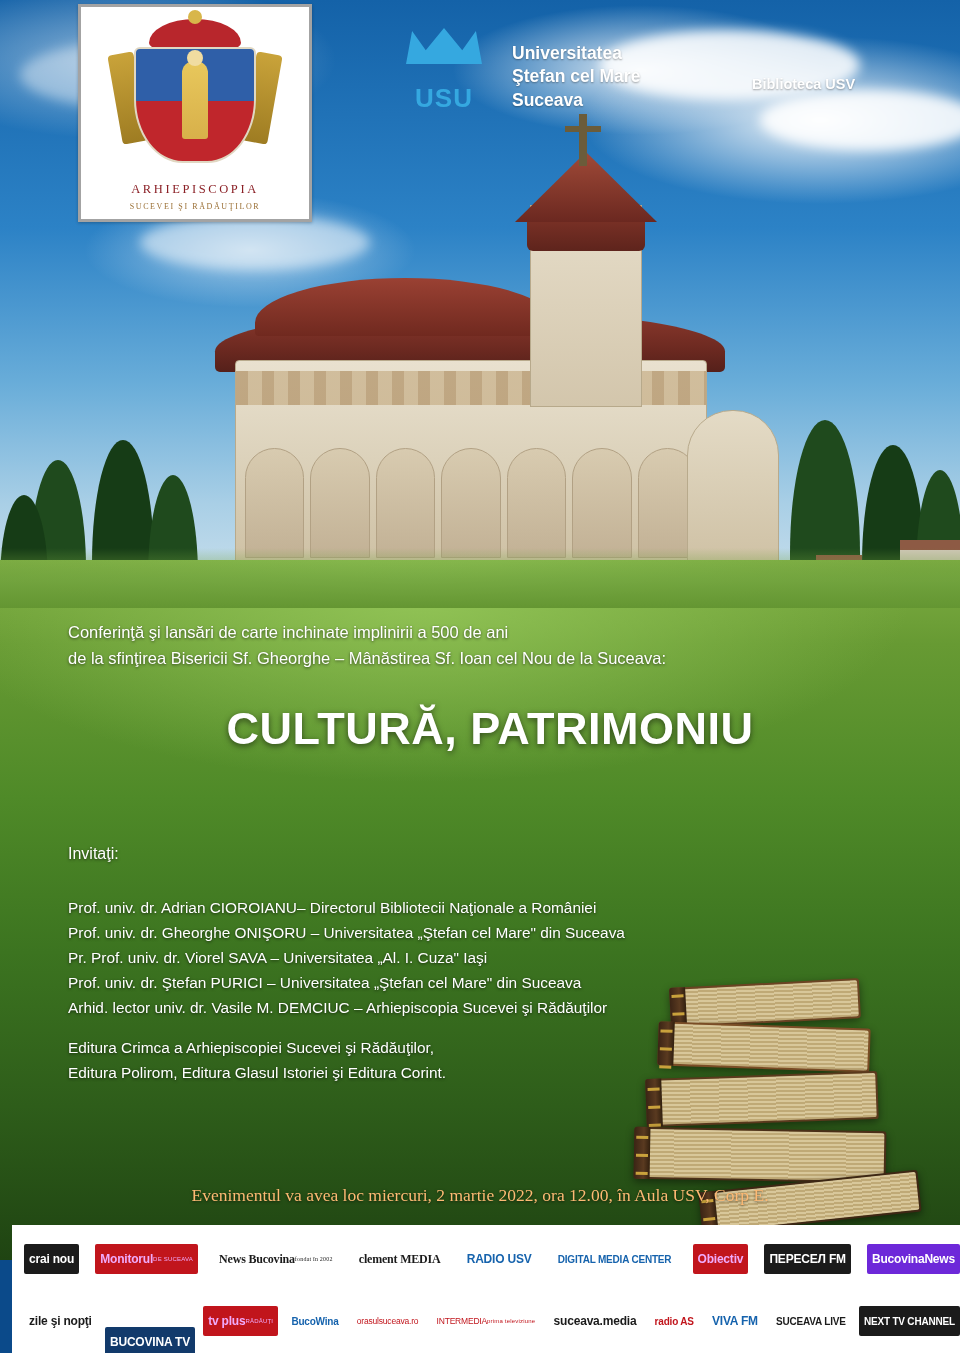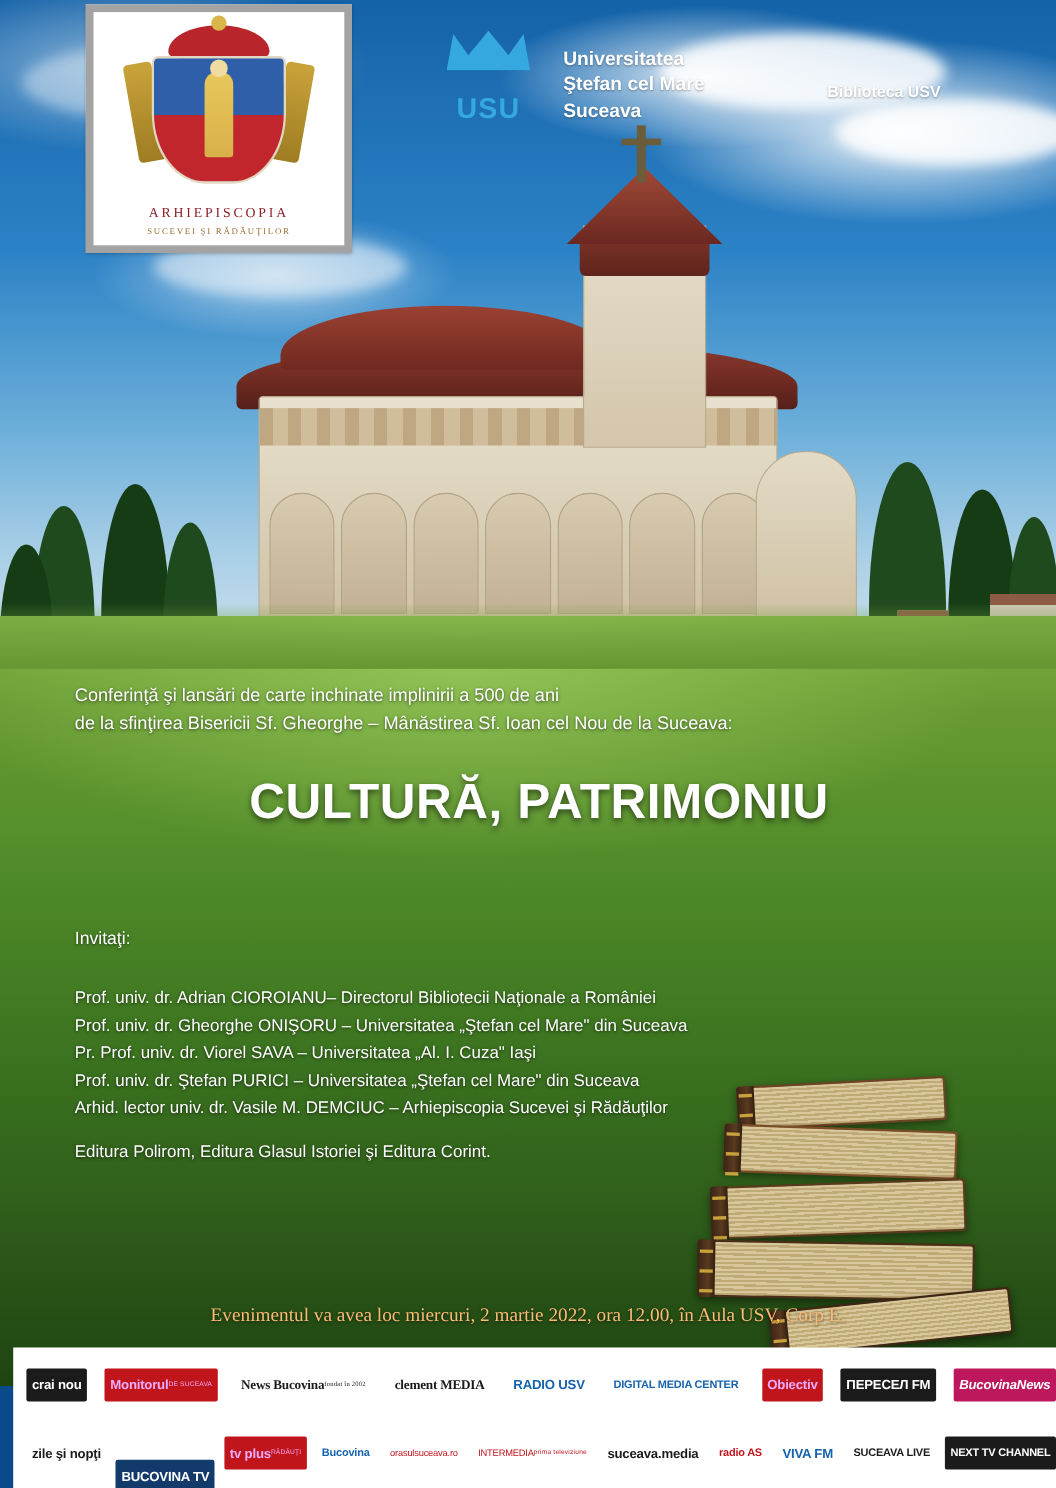--- a/index.html
+++ b/index.html
@@ -157,21 +157,21 @@
   
   .header {
     position: absolute;
     left: 0; top: 0; width: 960px; height: 230px;
   }
   .coat {
     position: absolute;
     left: 78px; top: 4px;
     width: 228px; height: 212px;
     background: #ffffff;
-    border: 7px solid #a3a3a3;
+    border: 3px solid #a3a3a3;
     box-shadow: 0 1px 3px rgba(0,0,0,0.25);
   }
   .coat-inner {
     position: absolute;
     left: 50%; top: 12px; transform: translateX(-50%);
     width: 140px; height: 146px;
   }
   .coat-crown {
     position: absolute;
     left: 50%; top: 0; transform: translateX(-50%);
@@ -384,21 +384,21 @@
     font-size: 12px;
     font-weight: bold;
     white-space: nowrap;
     padding: 0 5px;
     border-radius: 2px;
     letter-spacing: -0.2px;
     font-family: "Liberation Sans", sans-serif;
   }
   .sp.box-dark { background: #1b1b1b; color: #ffffff; }
   .sp.box-red { background: #c1151c; color: #f0abfc; }
-  .sp.box-blue { background: #be185d; color: #ffffff; font-style: italic; }
+  .sp.box-blue { background: #6d28d9; color: #ffffff; }
   .sp.box-navy { background: #123a6b; color: #ffffff; margin-top: 41px; }
   .sp.plain-red { color: #c1151c; }
   .sp.plain-dark { color: #1b1b1b; }
   .sp.plain-blue { color: #1663ad; }
   .sp.serif { font-family: "Liberation Serif", serif; font-weight: bold; }
   .sp.small { font-size: 10px; }
   .sp.tiny { font-size: 8.5px; font-weight: normal; }
   .sp .sub {
     display: block;
     font-size: 6px;
@@ -518,20 +518,21 @@
 
   <div class="speakers">
     <div>Prof. univ. dr. Adrian CIOROIANU– Directorul Bibliotecii Naţionale a României</div>
     <div>Prof. univ. dr. Gheorghe ONIŞORU – Universitatea „Ştefan cel Mare" din Suceava</div>
     <div>Pr. Prof. univ. dr. Viorel SAVA – Universitatea „Al. I. Cuza" Iaşi</div>
     <div>Prof. univ. dr. Ştefan PURICI – Universitatea „Ştefan cel Mare" din Suceava</div>
     <div>Arhid. lector univ. dr. Vasile M. DEMCIUC – Arhiepiscopia Sucevei şi Rădăuţilor</div>
   </div>
 
   <div class="publishers">
+    <div>Editura Crimca a Arhiepiscopiei Sucevei şi Rădăuţilor,</div>
     <div>Editura  Polirom, Editura Glasul Istoriei şi Editura Corint.</div>
   </div>
 
   <div class="event-line">Evenimentul va avea loc miercuri, 2 martie 2022, ora 12.00, în Aula USV, Corp E.</div>
 
   <div class="sponsors">
     <div class="sponsor-row" id="sponsor-row-1">
         <div class="sp box-dark">crai nou</div>
         <div class="sp box-red">Monitorul<span class="sub">DE SUCEAVA</span></div>
         <div class="sp serif plain-dark">News Bucovina<span class="sub">fondat în 2002</span></div>
@@ -539,21 +540,21 @@
         <div class="sp plain-blue">RADIO USV</div>
         <div class="sp plain-blue small">DIGITAL MEDIA CENTER</div>
         <div class="sp box-red">Obiectiv</div>
         <div class="sp box-dark">ПЕРЕСЕЛ FM</div>
         <div class="sp box-blue">BucovinaNews</div>
       </div>
     <div class="sponsor-row" id="sponsor-row-2">
         <div class="sp plain-dark">zile şi nopţi</div>
         <div class="sp box-navy">BUCOVINA TV</div>
         <div class="sp box-red">tv plus<span class="sub">RĂDĂUŢI</span></div>
-        <div class="sp plain-blue small">Bucovina</div>
+        <div class="sp plain-blue small">BucoWina</div>
         <div class="sp plain-red tiny">orasulsuceava.ro</div>
         <div class="sp plain-red tiny">INTERMEDIA<span class="sub">prima televiziune</span></div>
         <div class="sp plain-dark">suceava.media</div>
         <div class="sp plain-red small">radio AS</div>
         <div class="sp plain-blue">VIVA FM</div>
         <div class="sp plain-dark small">SUCEAVA LIVE</div>
         <div class="sp box-dark small">NEXT TV CHANNEL</div>
       </div>
   </div>
 

